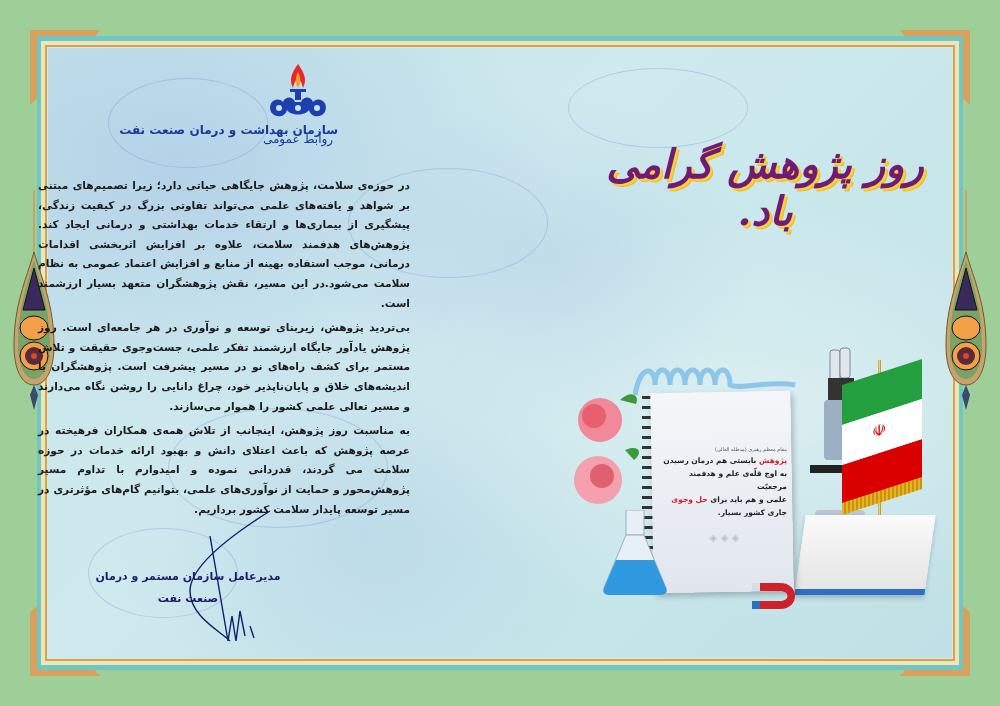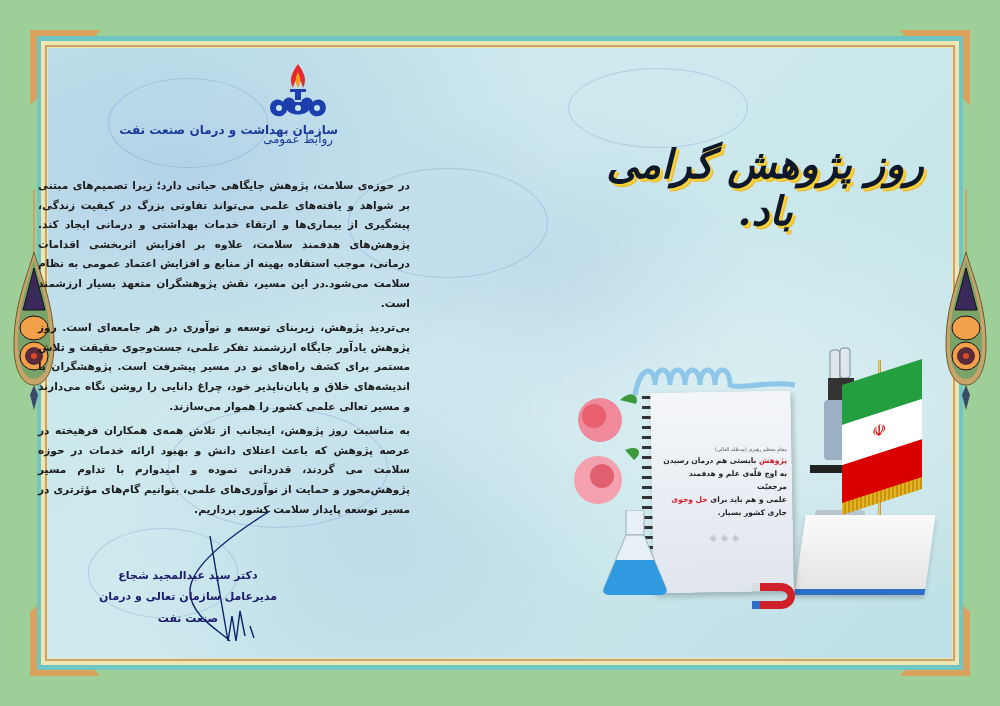--- a/index.html
+++ b/index.html
@@ -54,21 +54,21 @@
     .logo { position: absolute; left: 258px; top: 62px; width: 80px; text-align: center; }
     .logo-caption { font-size: 12px; color: #1a3a9a; font-weight: bold; direction: rtl; line-height: 10px; white-space: nowrap; margin-top: 1px; }
     .logo-sub { font-size: 12px; color: #1a3a9a; direction: rtl; line-height: 9px; }
 
     
     .title {
       position: absolute; left: 595px; top: 140px; width: 340px;
       text-align: center; direction: rtl;
       font-family: "DejaVu Serif", serif;
       font-size: 40px; font-style: italic; font-weight: bold;
-      color: #0f172a;
+      color: #701a75;
       text-shadow: 2px 2px 0 #f5d33a, 3px 3px 0 #f0b830;
       letter-spacing: 1px;
     }
 
     
     .letter {
       position: absolute; left: 38px; top: 176px; width: 372px;
       direction: rtl; text-align: justify; text-align-last: right;
       font-family: "DejaVu Sans", sans-serif;
       font-size: 10.6px; font-weight: bold; color: #1b1b1b;
@@ -184,22 +184,21 @@
   <p>در حوزه‌ی سلامت، پژوهش جایگاهی حیاتی دارد؛ زیرا تصمیم‌های مبتنی بر شواهد و یافته‌های علمی می‌تواند تفاوتی بزرگ در کیفیت زندگی، پیشگیری از بیماری‌ها و ارتقاء خدمات بهداشتی و درمانی ایجاد کند. پژوهش‌های هدفمند سلامت، علاوه بر افزایش اثربخشی اقدامات درمانی، موجب استفاده بهینه از منابع و افزایش اعتماد عمومی به نظام سلامت می‌شود.در این مسیر، نقش پژوهشگران متعهد بسیار ارزشمند است.</p>
   <p>بی‌تردید پژوهش، زیربنای توسعه و نوآوری در هر جامعه‌ای است. روز پژوهش یادآور جایگاه ارزشمند تفکر علمی، جست‌وجوی حقیقت و تلاش مستمر برای کشف راه‌های نو در مسیر پیشرفت است. پژوهشگران با اندیشه‌های خلاق و پایان‌ناپذیر خود، چراغ دانایی را روشن نگاه می‌دارند و مسیر تعالی علمی کشور را هموار می‌سازند.</p>
   <p>به مناسبت روز پژوهش، اینجانب از تلاش همه‌ی همکاران فرهیخته در عرصه پژوهش که باعث اعتلای دانش و بهبود ارائه خدمات در حوزه سلامت می گردند، قدردانی نموده و امیدوارم با تداوم مسیر پژوهش‌محور و حمایت از نوآوری‌های علمی، بتوانیم گام‌های مؤثرتری در مسیر توسعه پایدار سلامت کشور برداریم.</p>
 </div>
 
 <svg class="sig-stroke" viewBox="0 0 130 140">
   <path d="M120 5 C 80 30, 40 60, 40 85 C 40 110, 70 125, 80 135 M60 30 L 78 135 L 82 110 L 86 135 L 90 105 L 95 130 M100 120 L 104 132" fill="none" stroke="#0f1f6a" stroke-width="1.4"></path>
 </svg>
 
 <div class="signature">
-  <div class="sig-name">دکتر سید عبدالمجید شجاع</div>
-  <div class="sig-title">مدیرعامل سازمان تعالی و درمان صنعت نفت</div>
+  <div class="sig-title">مدیرعامل سازمان مستمر و درمان صنعت نفت</div>
 </div>
 
 <div class="illustration">
   <svg class="flowers" viewBox="0 0 80 150">
     <circle cx="30" cy="40" r="22" fill="#f08a9a"></circle>
     <circle cx="24" cy="36" r="12" fill="#e8606e"></circle>
     <circle cx="28" cy="100" r="24" fill="#f4a0ae"></circle>
     <circle cx="32" cy="96" r="12" fill="#e06070"></circle>
     <path d="M50 20 C 60 10, 70 14, 66 24 Z" fill="#3c9a3c"></path>
     <path d="M55 70 C 68 64, 74 72, 64 80 Z" fill="#3c9a3c"></path>

